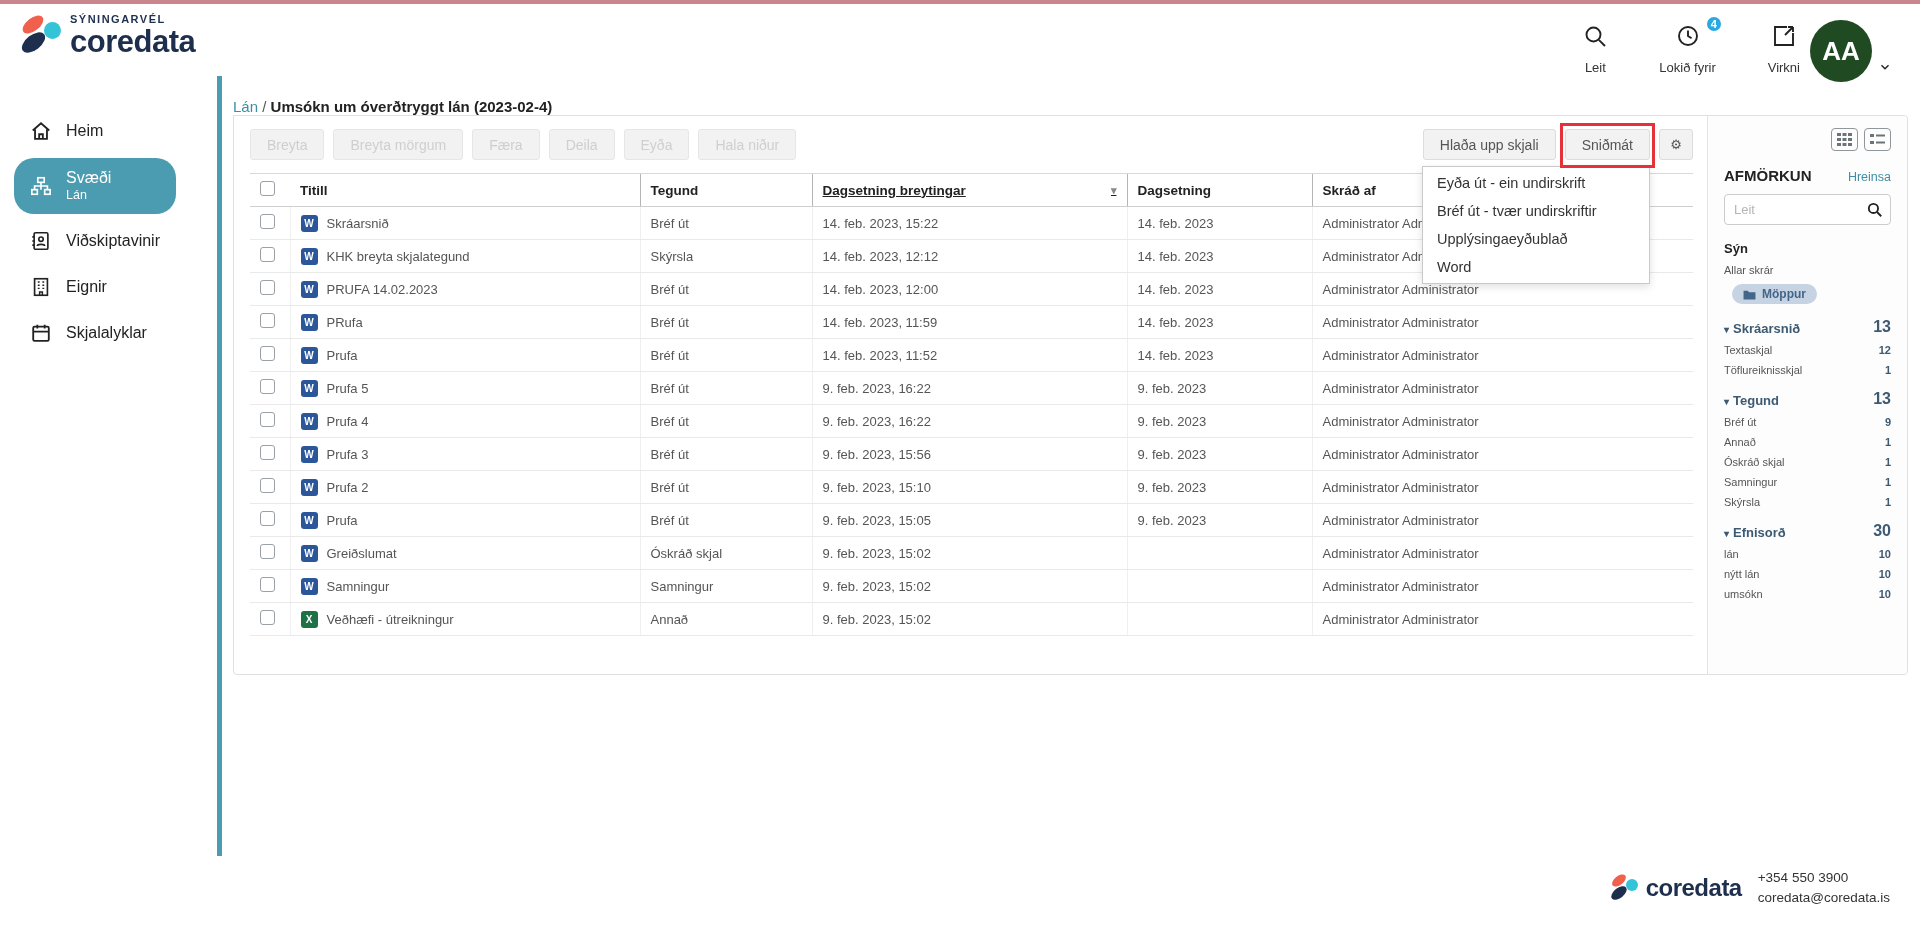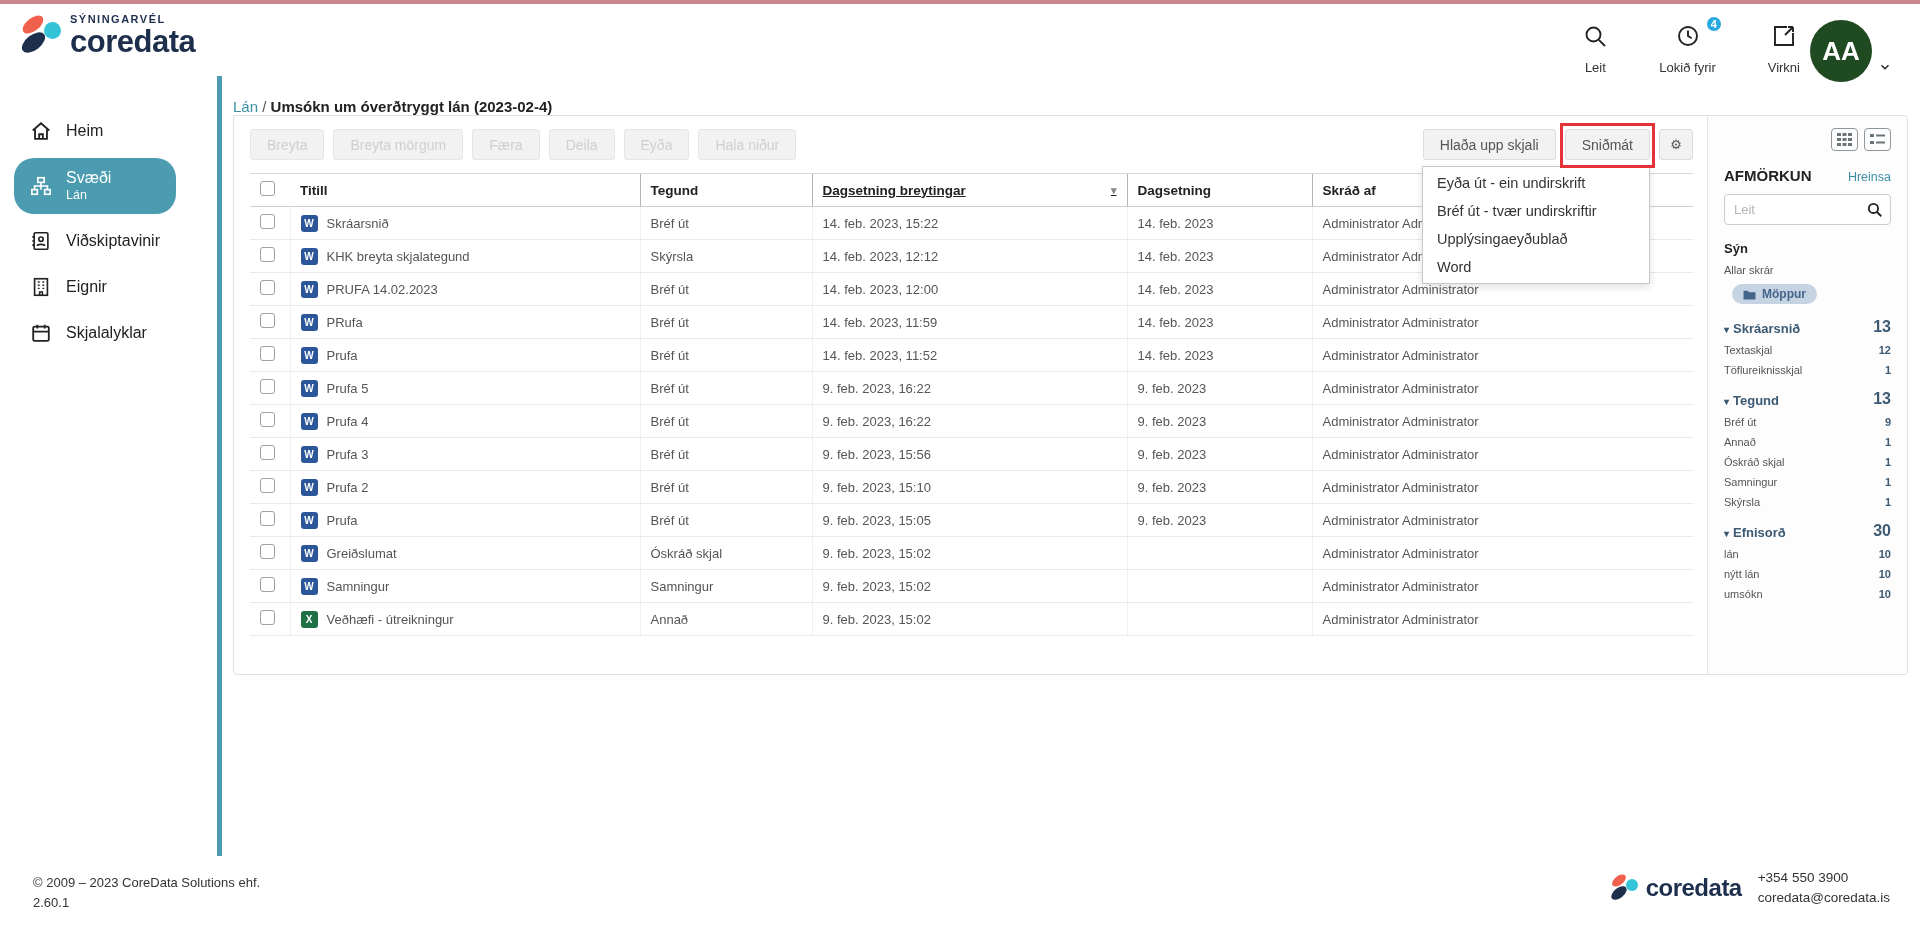--- a/index.html
+++ b/index.html
@@ -551,24 +551,20 @@
             </div>
             <div class="fitem-row">
               <span>umsókn</span>
               <span class="fcount">10</span>
             </div>
           </div>
       </aside>
     </div>
   </div>
 
-  <div class="footer-left">
-    <div>© 2009 – 2023 CoreData Solutions ehf.</div>
-    <div>2.60.1</div>
-  </div>
   <div class="footer-right">
     <div class="flogo">
         <span class="sh1"></span>
         <span class="sh2"></span>
         <span class="sh3"></span>
       </div>
     <div class="fbrand">coredata</div>
     <div class="fcontact">
       <div>+354 550 3900</div>
       <div>coredata@coredata.is</div>

